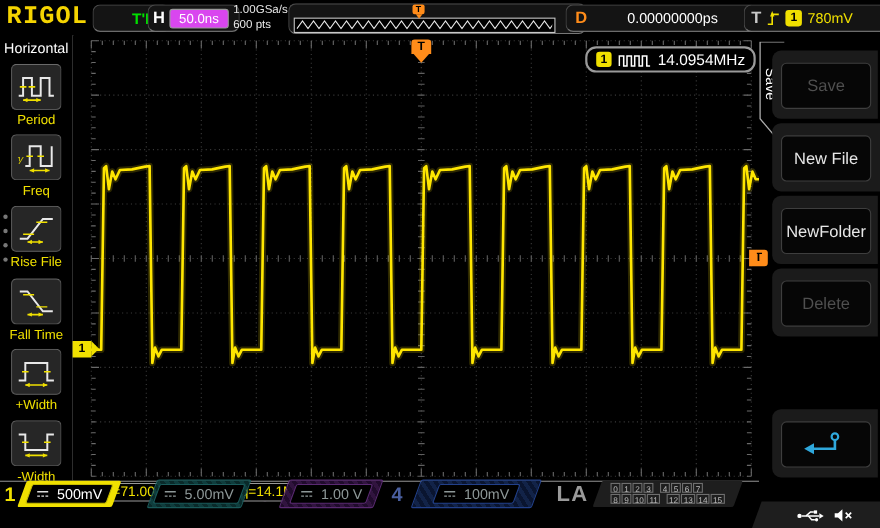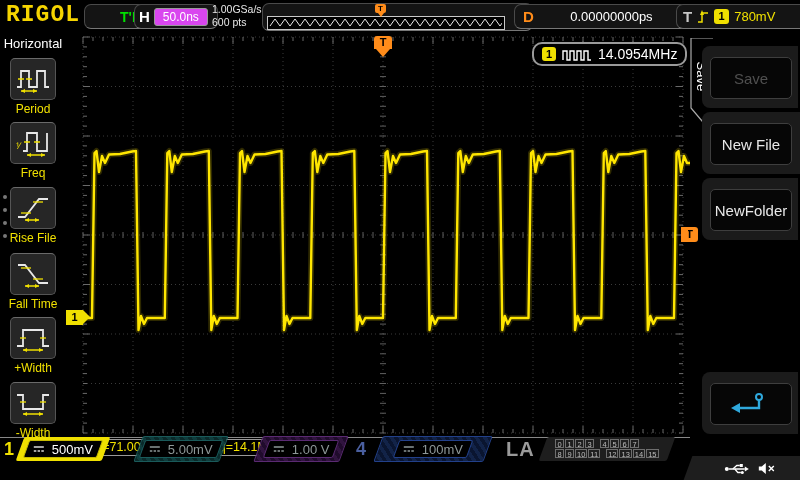--- a/index.html
+++ b/index.html
@@ -592,20 +592,23 @@
   </div>
   <div class="tile" style="top:14px;">
     <button class="mbtn disabled">Save</button>
   </div>
   <div class="tile" style="top:80px;padding-left:32px;">
     <button class="mbtn">New File</button>
   </div>
   <div class="tile" style="top:146px;">
     <button class="mbtn">NewFolder</button>
   </div>
+  <div class="tile" style="top:212px;">
+    <button class="mbtn disabled">Delete</button>
+  </div>
   <div class="tile" style="top:340px;">
     <button class="mbtn">
       <svg width="44" height="26" viewBox="0 0 44 26">
         <polyline points="8,17 30,17 30,8" fill="none" stroke="#2fa8dc" stroke-width="2.4"></polyline>
         <polygon points="2,17 11,12 11,22" fill="#2fa8dc"></polygon>
         <circle cx="30" cy="6" r="3" fill="none" stroke="#2fa8dc" stroke-width="2"></circle>
       </svg>
     </button>
   </div>
 </div>

